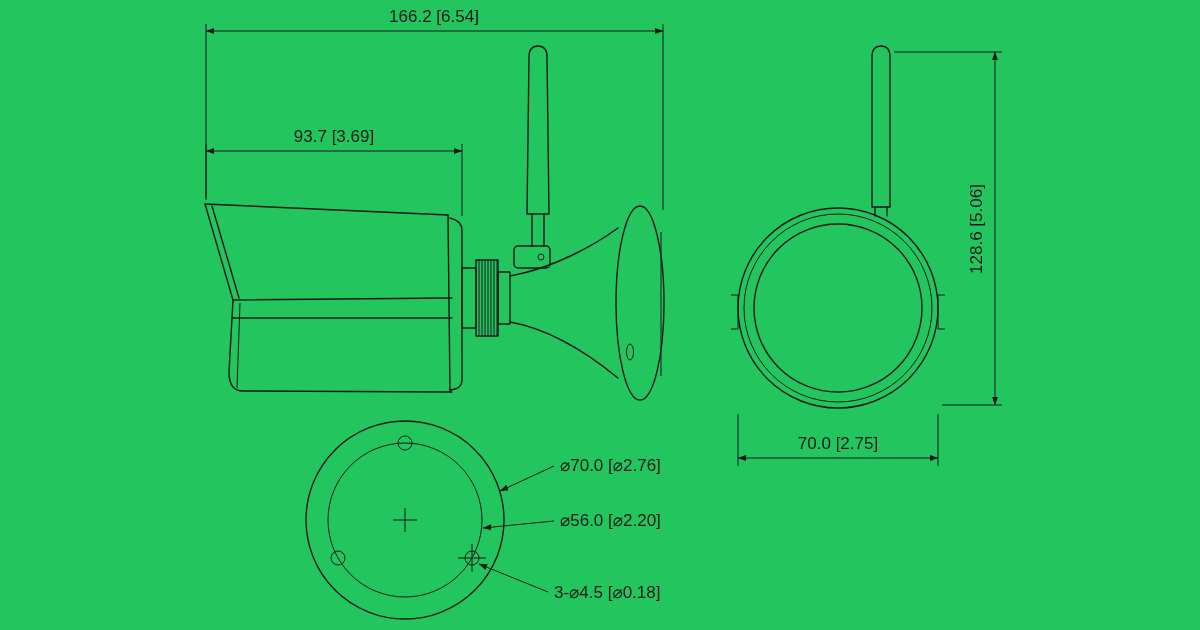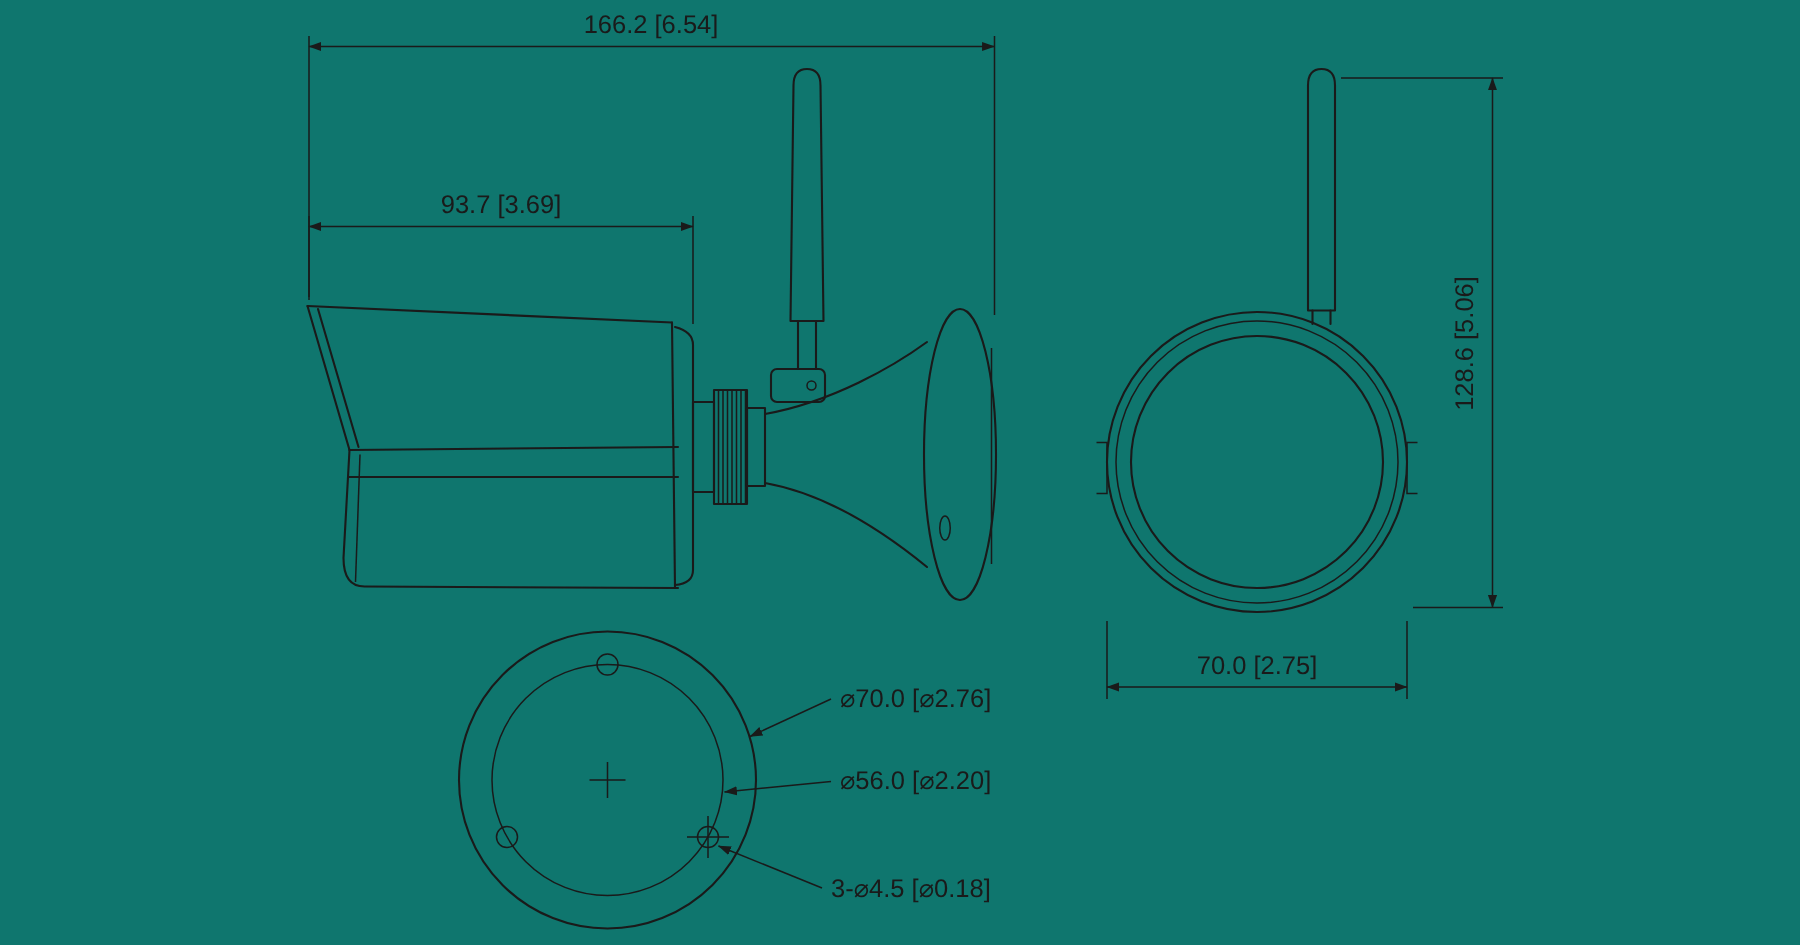--- a/index.html
+++ b/index.html
@@ -1,19 +1,19 @@
 <!DOCTYPE html>
 <html><head>
 <meta charset="utf-8">
 <style>
   html,body{margin:0;padding:0;background:#ffffff;}
   .canvas{
     position:relative;
     width:1200px;height:630px;
-    background:#0f766e;
+    background:#22c55e;
     font-family:"Liberation Sans", sans-serif;
     overflow:hidden;
   }
   svg text{
     font-family:"Liberation Sans", sans-serif;
     font-size:17px;
     fill:#1a1a1a;
   }
   .outline{stroke:#1a1a1a;stroke-width:1.4;fill:none;stroke-linejoin:round;stroke-linecap:round;}
   .thin{stroke:#1a1a1a;stroke-width:1;fill:none;}

